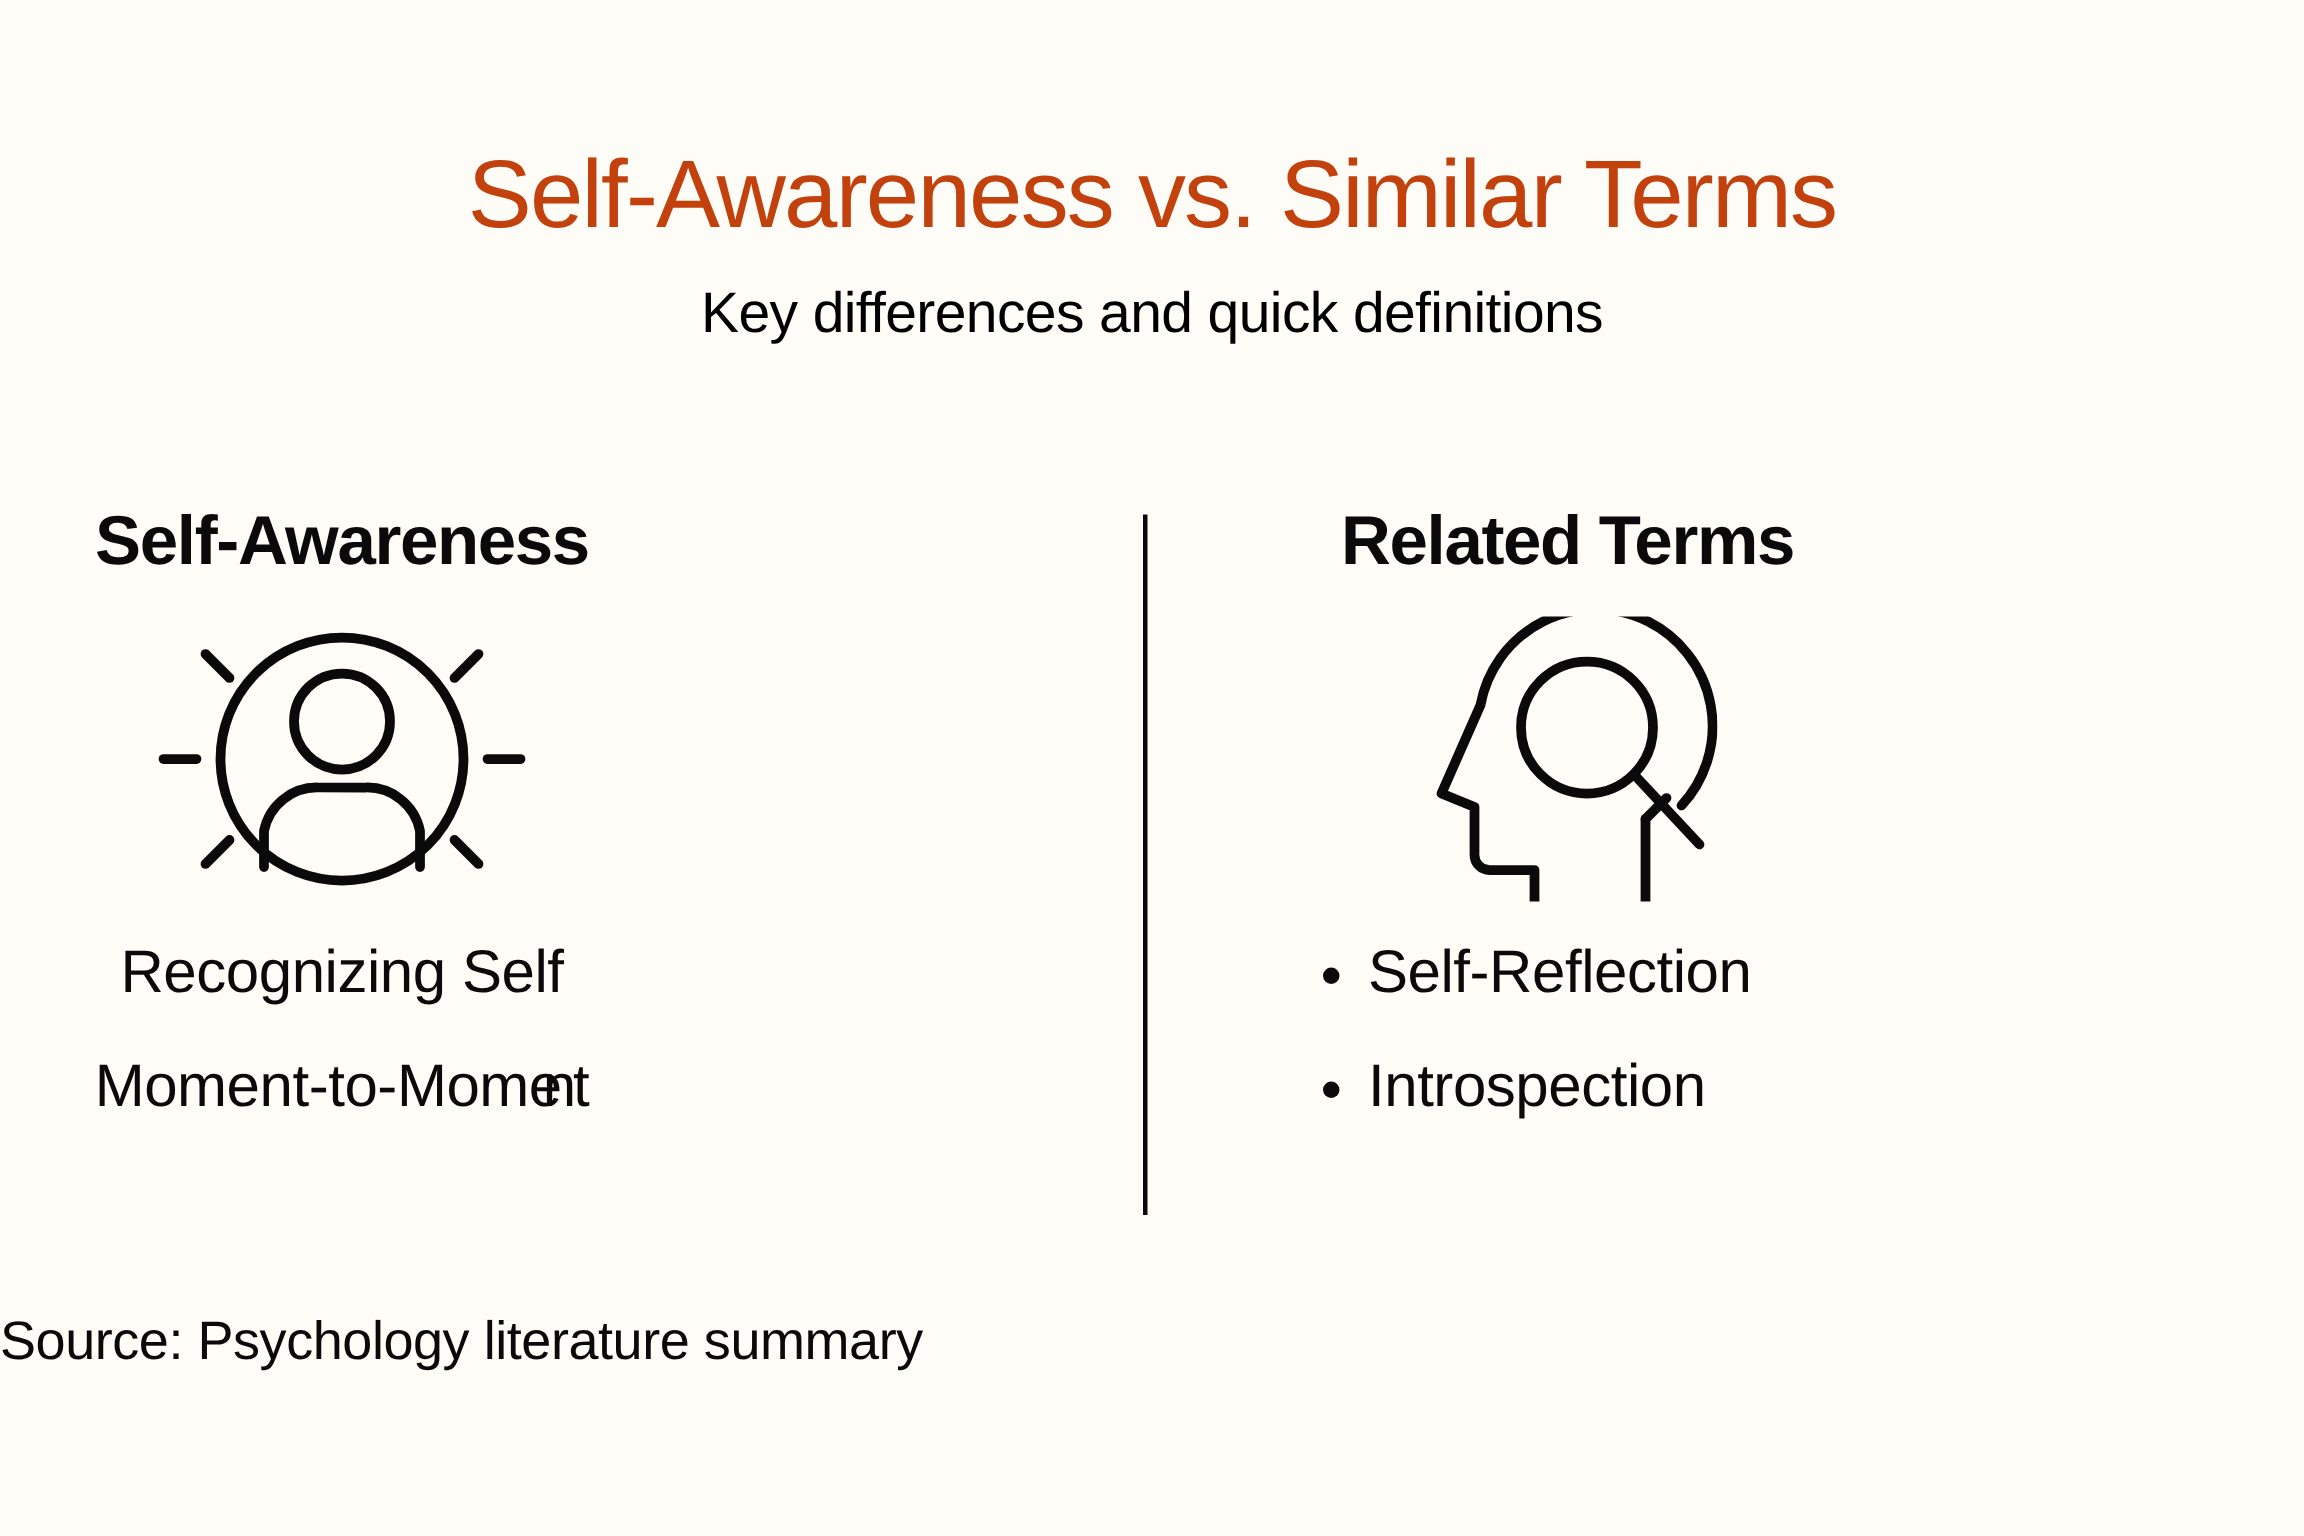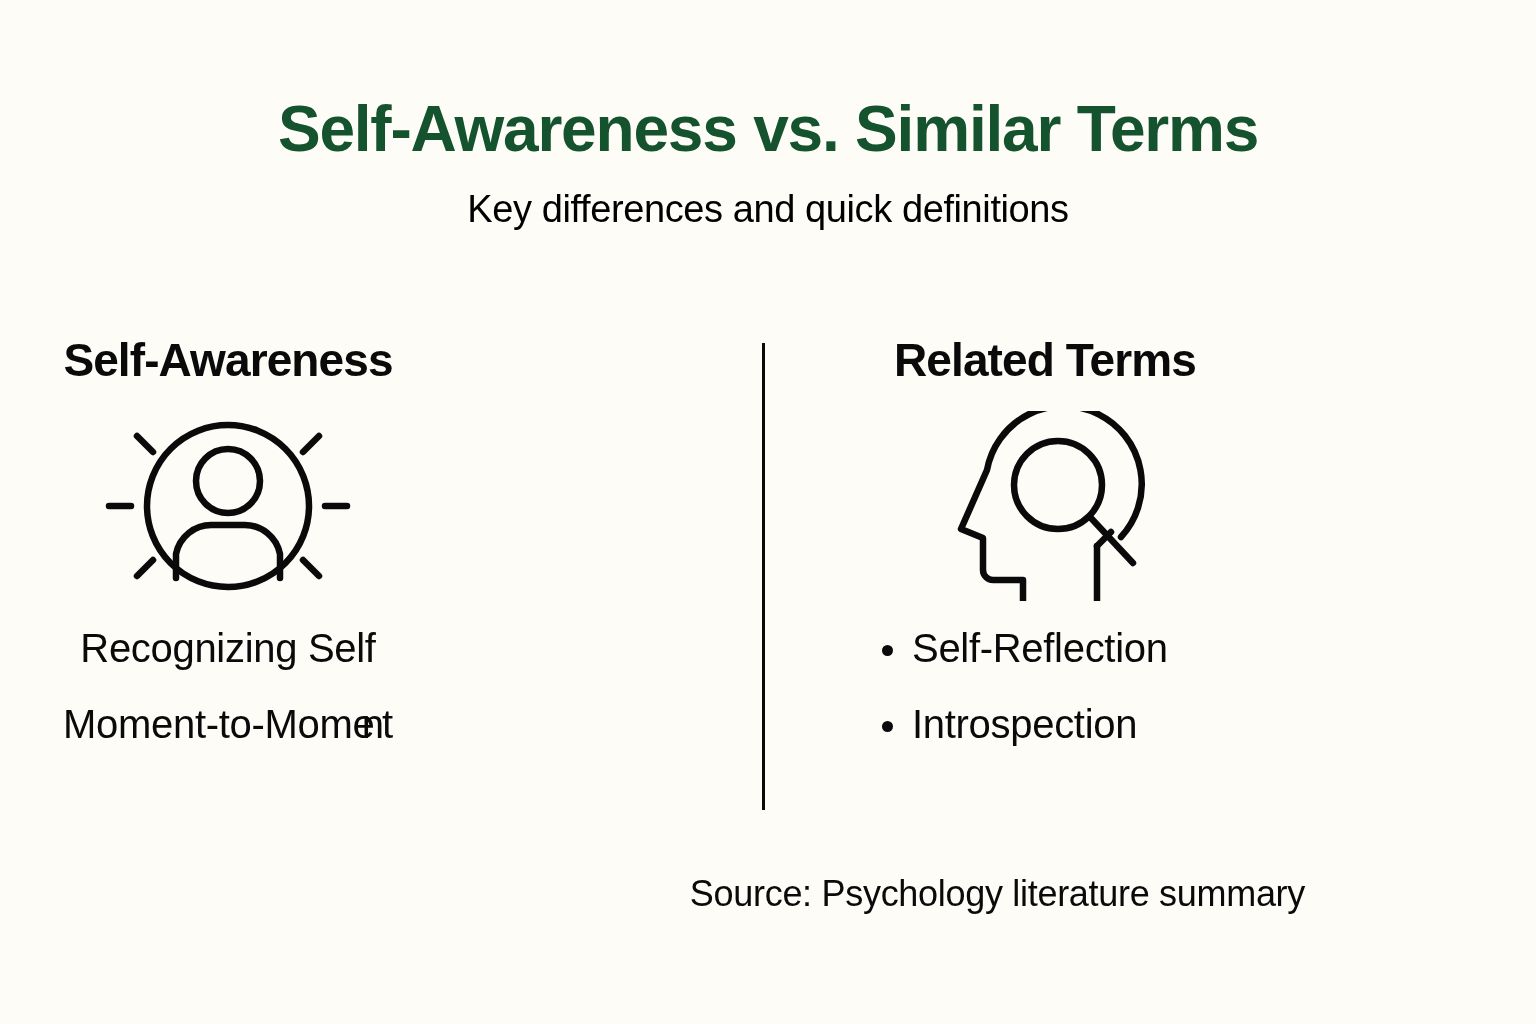--- a/index.html
+++ b/index.html
@@ -27,24 +27,24 @@
   
   .header {
     position: absolute;
     top: 96px;
     left: 0;
     width: 1536px;
     text-align: center;
   }
   .title {
     font-size: 64px;
-    font-weight: 700;
+    font-weight: 400;
     letter-spacing: -1.2px;
     line-height: 1.04;
-    color: #14532d;
+    color: #c2410c;
     margin: 0;
     white-space: nowrap;
   }
   .subtitle {
     font-size: 38px;
     font-weight: 400;
     letter-spacing: -0.4px;
     line-height: 1.1;
     color: #000000;
     margin: 26px 0 0 0;
@@ -148,22 +148,21 @@
     border-radius: 50%;
     background: #0A0A0A;
   }
 
   
   .footer {
     position: absolute;
     top: 873px;
     left: 0;
     width: 1261px;
-    text-align: right;
-    padding-left: 44px;
+    text-align: left;
   }
   .source-text {
     font-size: 36px;
     font-weight: 400;
     letter-spacing: -0.3px;
     color: #0A0A0A;
     margin: 0;
     white-space: nowrap;
   }
 </style>

